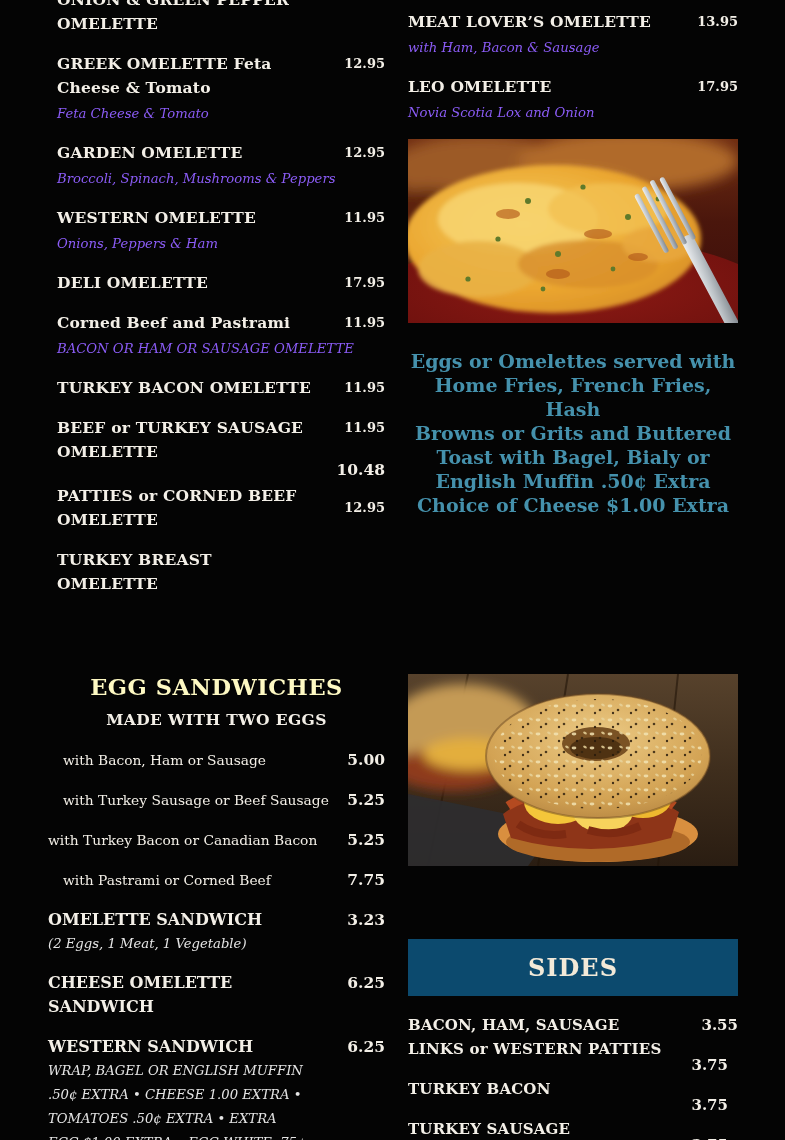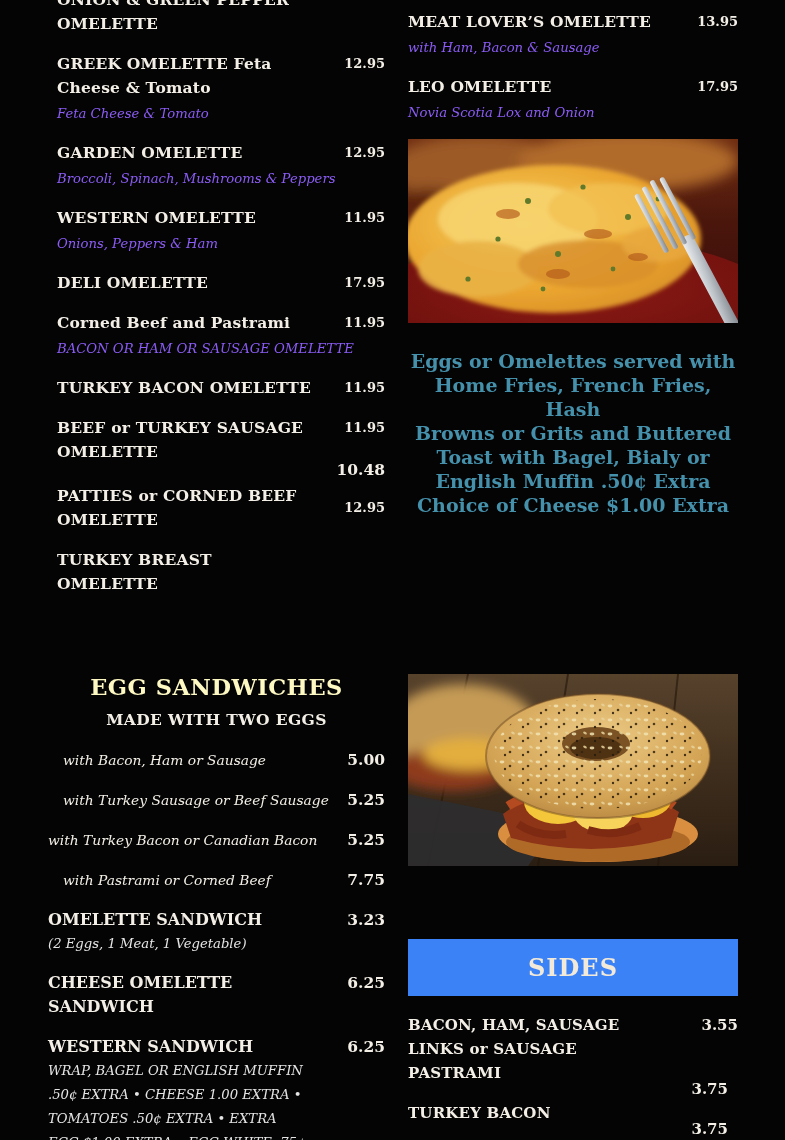--- a/index.html
+++ b/index.html
@@ -23,21 +23,21 @@
 
   
   .sec-head{font-weight:700; font-size:22.5px; line-height:30px; text-align:center;
     letter-spacing:.5px; margin:76px 0 6px 0;}
   .sec-sub{font-weight:700; font-size:15.5px; line-height:24px; text-align:center;
     margin-bottom:16px; letter-spacing:.4px;}
 
   
   .srow{display:flex; justify-content:space-between; align-items:flex-start; margin-bottom:16px;}
   .sname{font-weight:700; font-size:16px; line-height:24px; max-width:270px;}
-  .sub .sname{font-weight:400; font-style:italic; font-size:13.8px;}
+  .sub .sname{font-weight:400; font-size:13.8px;}
   .sub.ind .sname{padding-left:15px;}
   .sprice{font-weight:700; font-size:15.5px; line-height:24px;}
   .sdesc{font-style:italic; font-size:13.2px; line-height:24px; color:#e5e5e5;
     margin:0 0 15px 0; max-width:262px;}
   .sdesc.caps{max-width:262px;}
 
   
   .photo{display:block; margin-top:14px;}
   .note{margin-top:26px; text-align:center; font-weight:700; font-size:19px; line-height:24px;}
   .banner{margin-top:73px; height:57px; display:flex; align-items:center; justify-content:center;}
@@ -289,27 +289,27 @@
         <ellipse cx="170" cy="118" rx="20" ry="12" fill="#fbe08a"></ellipse>
         <path d="M110 150 q20 14 48 10 M180 156 q26 8 52 -4" stroke="#7e2a12" stroke-width="8" fill="none"></path>
       </g>
       <ellipse cx="190" cy="82" rx="112" ry="62" fill="url(#bbun)"></ellipse>
       <ellipse cx="188" cy="70" rx="34" ry="17" fill="#7a5224"></ellipse>
       <ellipse cx="188" cy="74" rx="26" ry="11" fill="#4f3212"></ellipse>
       <ellipse cx="190" cy="80" rx="104" ry="55" fill="url(#seeds)" opacity=".85"></ellipse>
       <ellipse cx="190" cy="82" rx="112" ry="62" fill="none" stroke="#6e4a22" stroke-width="2" opacity=".5"></ellipse>
     </svg>
 
-    <div class="banner" style="background: #3b82f6; color: rgb(242, 233, 216);">
+    <div class="banner" style="background: #0c4a6e; color: rgb(242, 233, 216);">
       <div class="banner-title">SIDES</div>
     </div>
 
     <div class="sides-list">
       <div class="mrow">
-        <div class="sides-name">BACON, HAM, SAUSAGE LINKS or SAUSAGE PASTRAMI</div>
+        <div class="sides-name">BACON, HAM, SAUSAGE LINKS or WESTERN PATTIES</div>
         <div class="sides-price">3.55</div>
       </div>
       <div class="sides-price-line">3.75</div>
 
       <div class="mrow">
         <div class="sides-name">TURKEY BACON</div>
       </div>
       <div class="sides-price-line">3.75</div>
 
       <div class="mrow">

